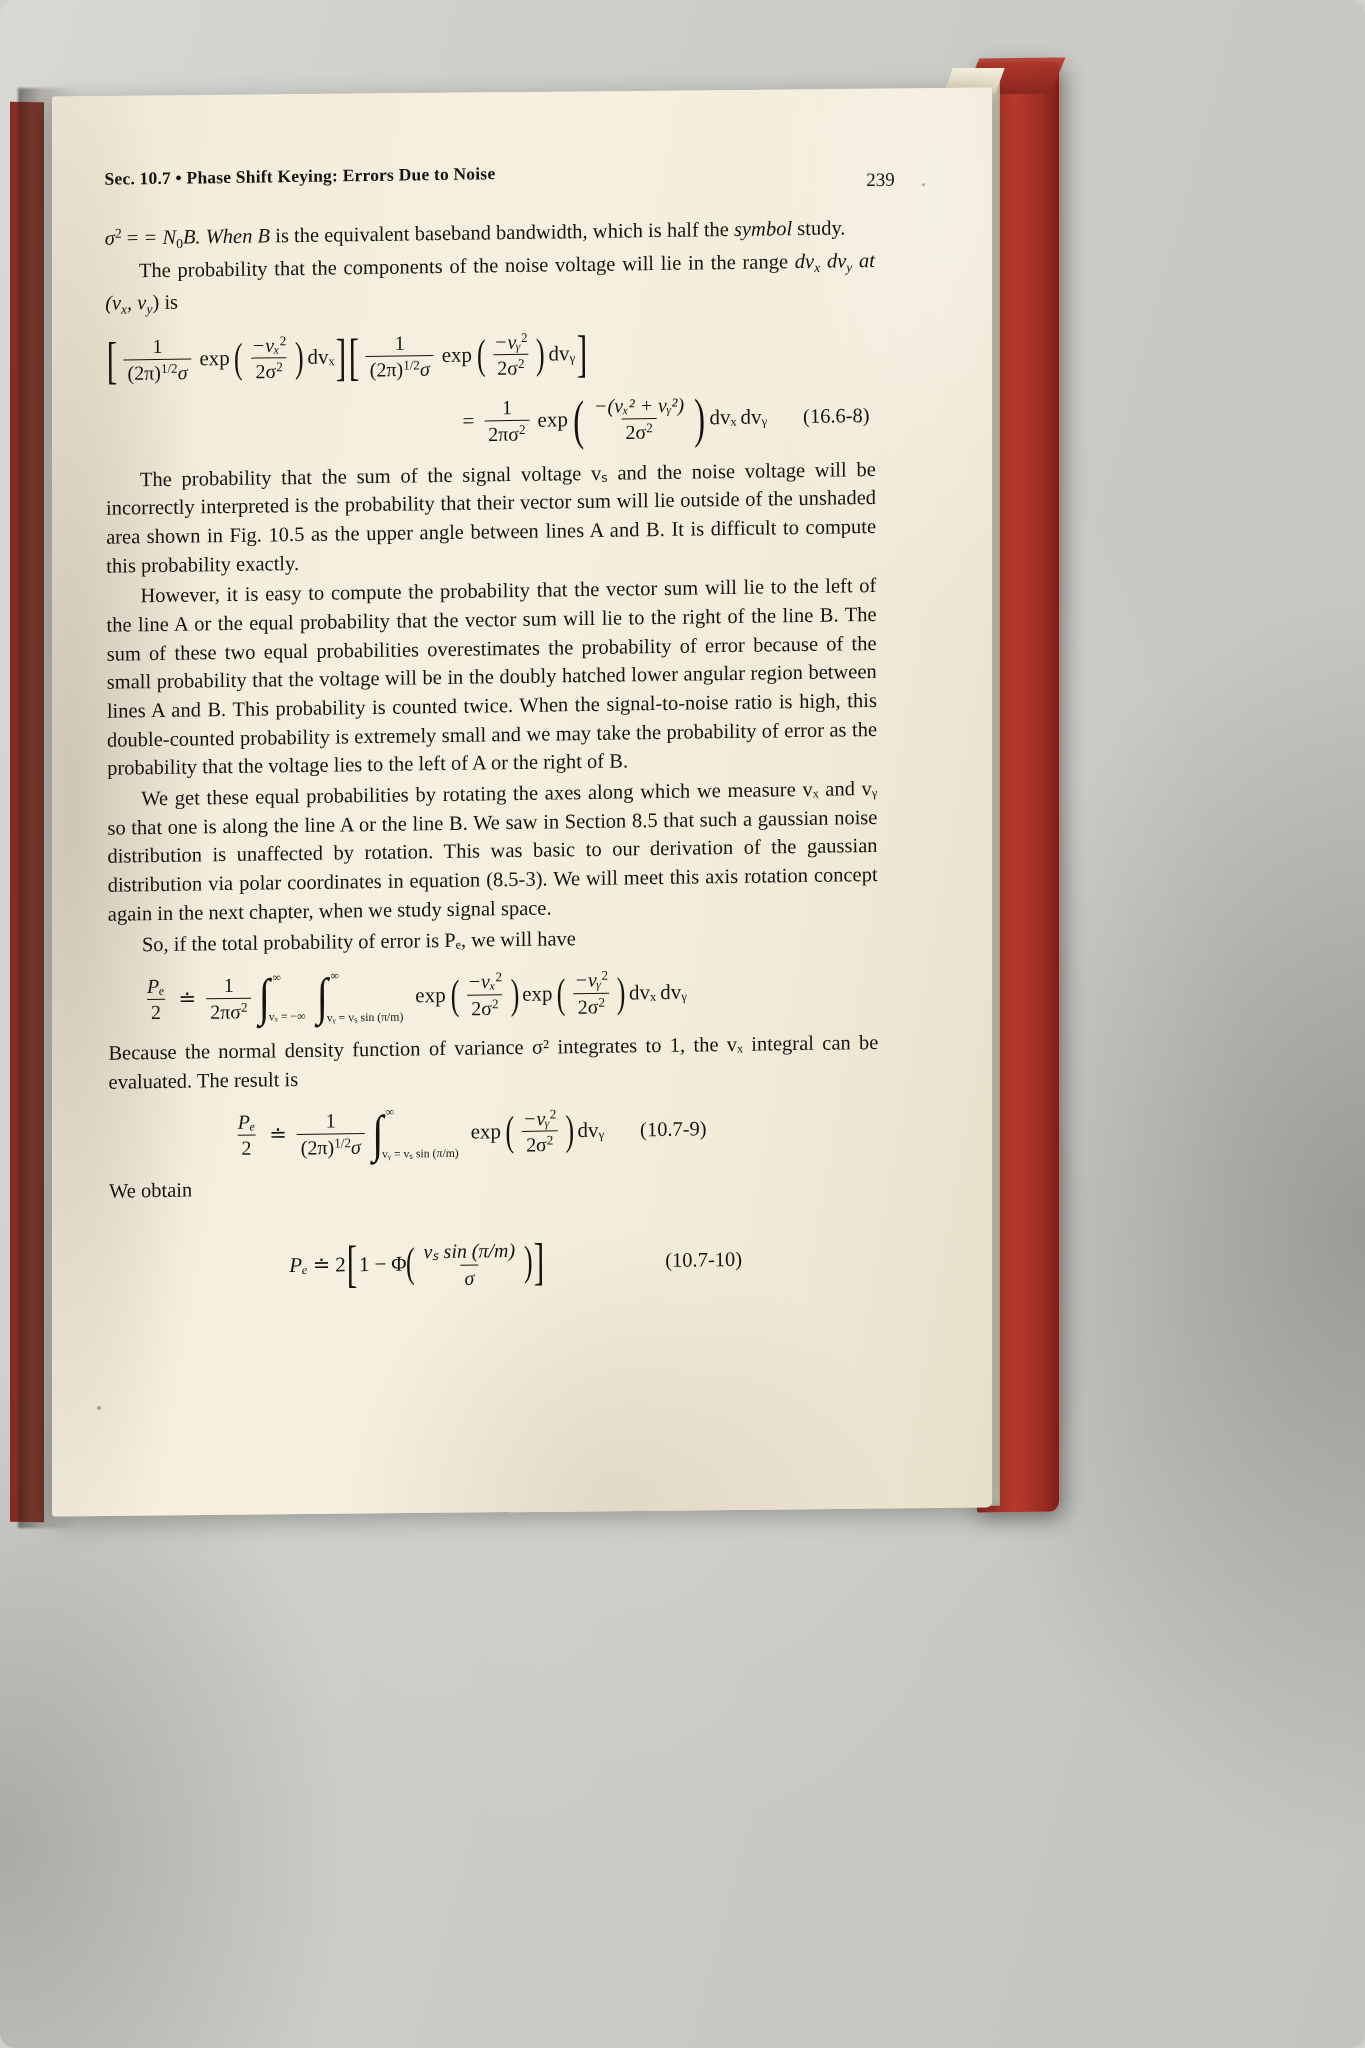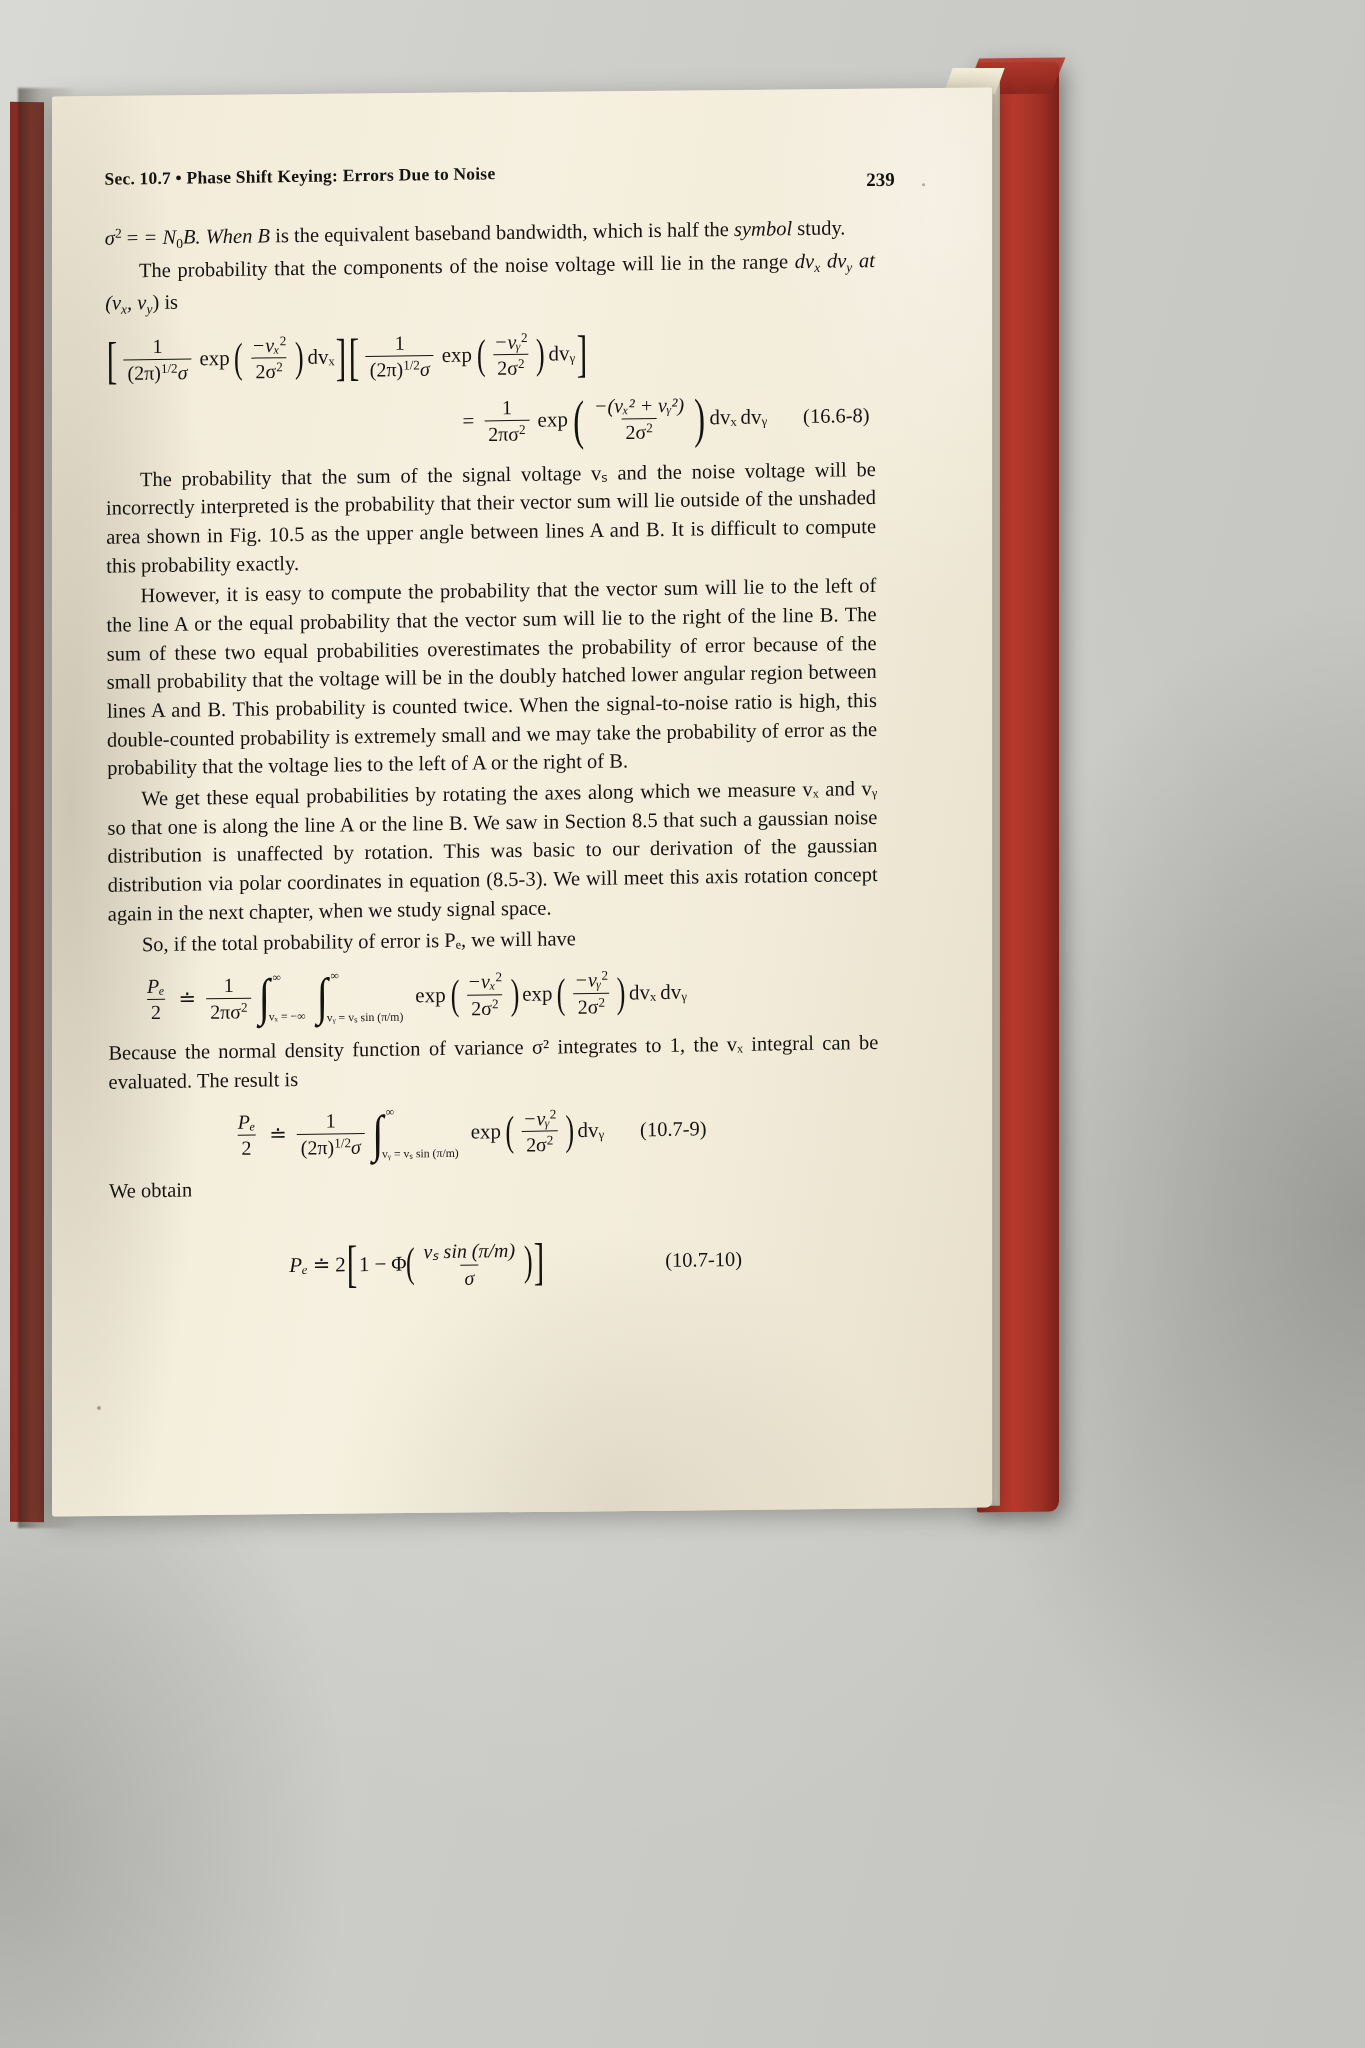--- a/index.html
+++ b/index.html
@@ -7,20 +7,21 @@
     padding: 0;
     background: #cfcfcb;
   }
   #page {
     position: relative;
     width: 1365px;
     height: 2048px;
     overflow: hidden;
     background: linear-gradient(105deg, #d8d8d4 0%, #cfd0cb 25%, #c9cac5 60%, #c3c4bf 100%);
     font-family: "Liberation Serif", serif;
+    border-radius: 15px;
   }
 
   
   .bg-shadow {
     position: absolute;
     left: 0; top: 0; right: 0; bottom: 0;
     background:
       radial-gradient(ellipse 900px 1200px at 45% 50%, rgba(255,255,255,0.22), rgba(0,0,0,0) 70%),
       radial-gradient(ellipse 600px 900px at 100% 60%, rgba(0,0,0,0.22), rgba(0,0,0,0) 70%),
       radial-gradient(ellipse 500px 700px at 0% 90%, rgba(0,0,0,0.18), rgba(0,0,0,0) 70%);
@@ -144,21 +145,21 @@
     align-items: baseline;
     font-family: "Liberation Serif", serif;
     margin-bottom: 34px;
   }
   .runhead .rh-left {
     font-weight: bold;
     font-size: 17.5px;
     letter-spacing: .2px;
   }
   .runhead .rh-page {
-    font-weight: bold;
+    font-weight: normal;
     font-size: 19px;
     margin-right: -20px;
     position: relative;
     top: 12px;
   }
   p.body {
     font-size: 20.5px;
     line-height: 1.40;
     margin: 0 0 2px 0;
     text-align: justify;

